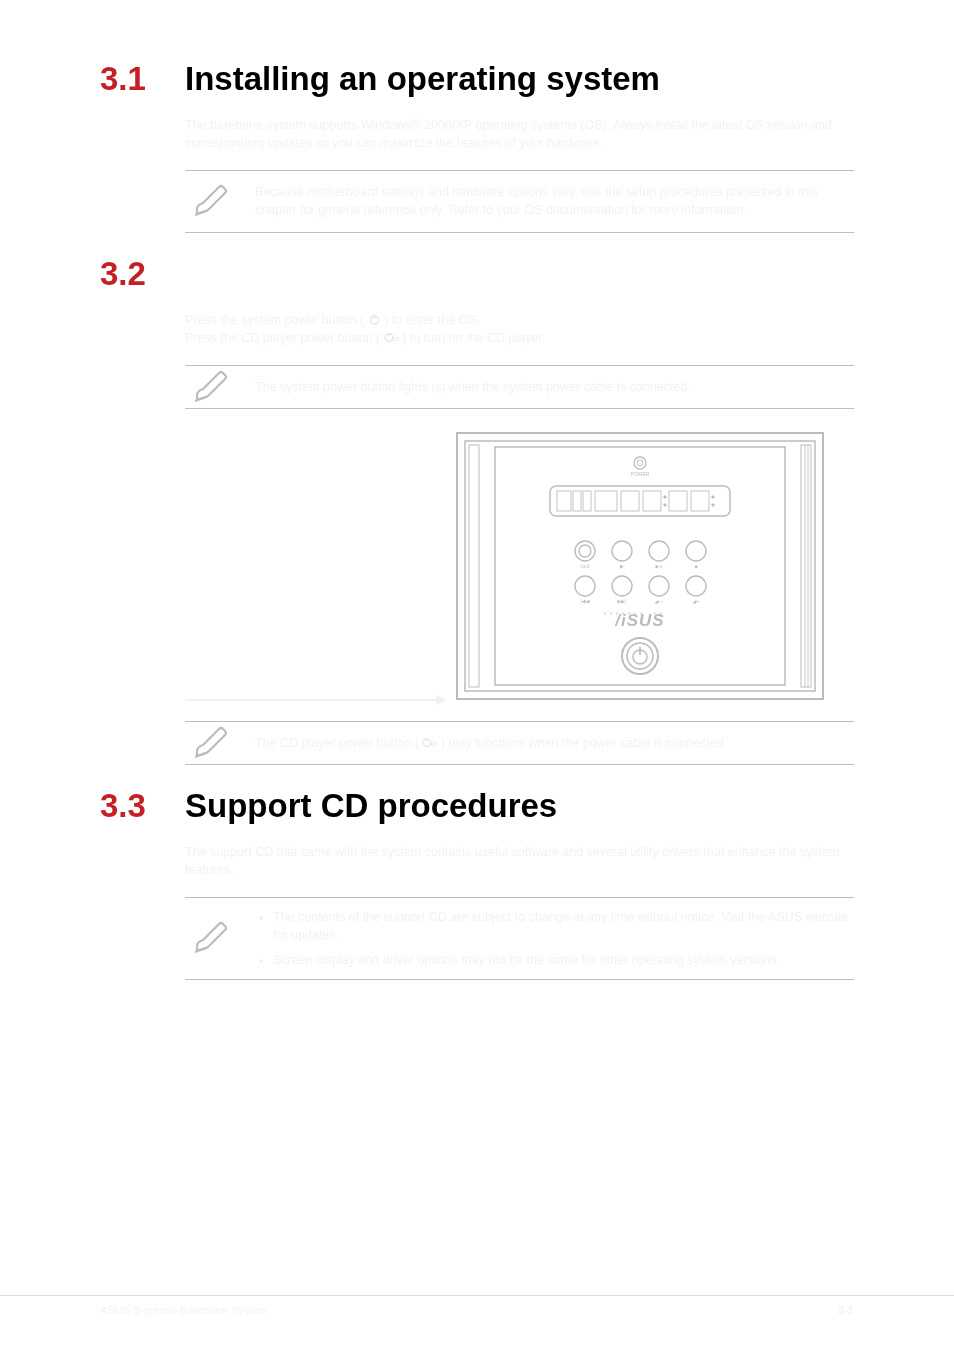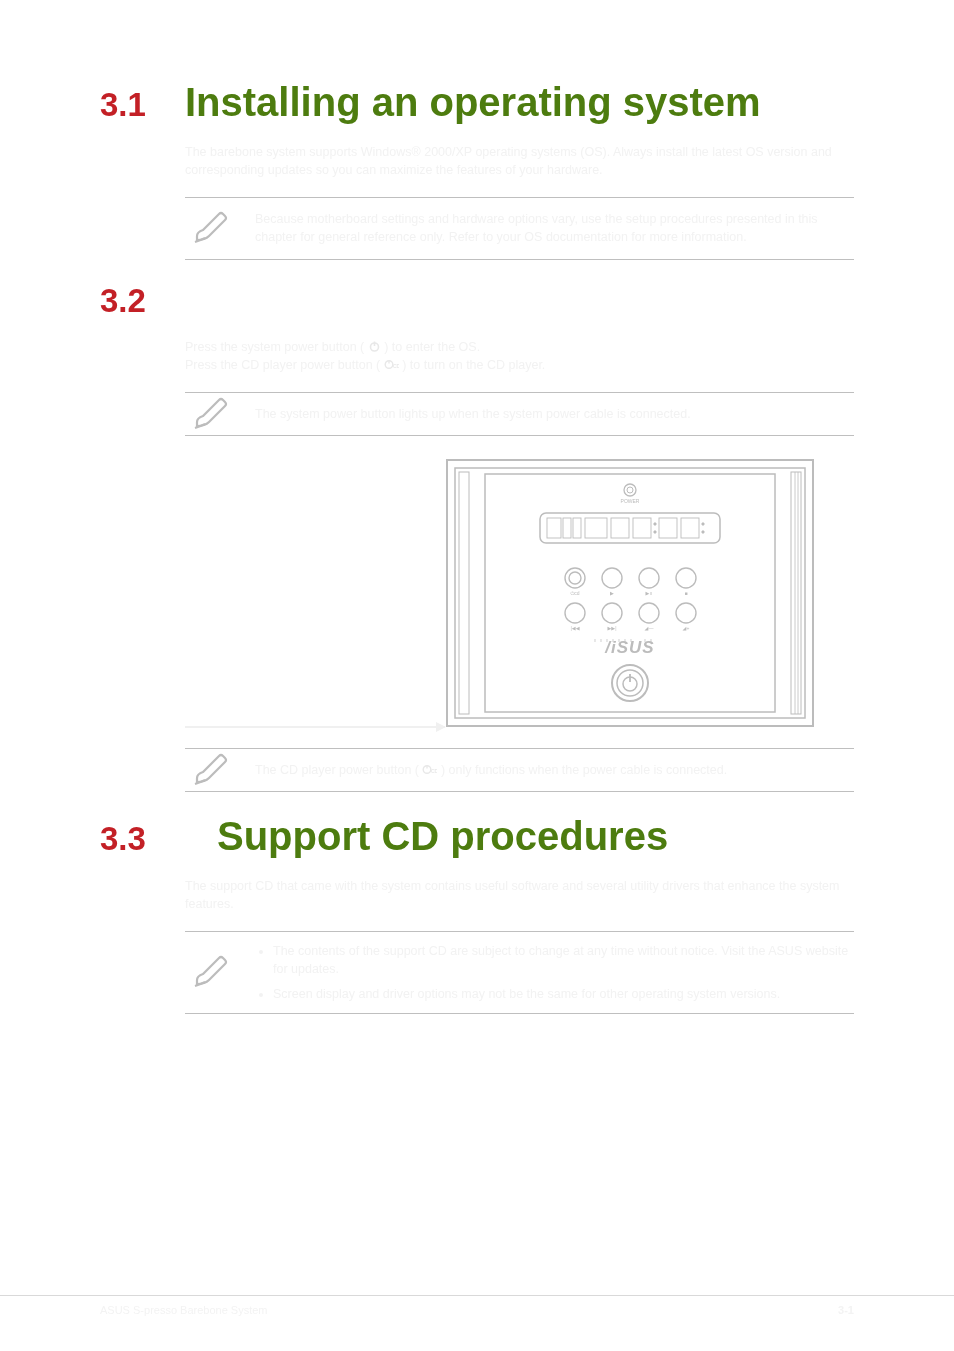--- a/index.html
+++ b/index.html
@@ -5,40 +5,40 @@
   * { margin: 0; padding: 0; box-sizing: border-box; }
   body {
     background: #ffffff;
     font-family: Arial, Helvetica, sans-serif;
     width: 954px;
     height: 1351px;
     position: relative;
     color: #f2f2f2;
   }
   .page {
-    padding: 80px 100px 0 100px;
+    padding: 60px 100px 0 100px;
   }
   .section-heading {
     display: flex;
     align-items: baseline;
     margin-bottom: 18px;
   }
   .sec-num {
     font-family: "Arial Black", Arial, sans-serif;
     font-weight: 900;
     font-size: 33px;
     color: #c32026;
     width: 85px;
     flex-shrink: 0;
   }
   .sec-title {
     font-family: "Arial Black", Arial, sans-serif;
     font-weight: 900;
-    font-size: 40px;
-    color: #4d7c0f;
+    font-size: 33px;
+    color: #000000;
   }
   .body-text {
     font-size: 12.5px;
     color: #f2f2f2;
     line-height: 1.45;
     margin-left: 85px;
     margin-bottom: 18px;
   }
   .note-block {
     margin-left: 85px;
@@ -59,20 +59,21 @@
     font-size: 12.5px;
     color: #f2f2f2;
     line-height: 1.45;
   }
   .figure-area {
     margin-left: 85px;
     display: flex;
     align-items: flex-end;
     justify-content: flex-start;
     margin-bottom: 20px;
+    gap: 10px;
   }
   .arrow-line {
     flex-grow: 0;
     width: 260px;
     height: 2px;
     background: #f0f0f0;
     position: relative;
   }
   .arrow-line::after {
     content: "";
@@ -97,21 +98,21 @@
     border-top: 1px solid #d9d9d9;
     padding-top: 8px;
     display: flex;
     justify-content: space-between;
     font-size: 11px;
     color: #f3f3f3;
     padding-left: 100px;
     padding-right: 100px;
   }
   .sec2-heading { margin-top: 6px; flex-direction: column; }
-  .sec3-heading { margin-top: 8px; gap: 32px; }
+  .sec3-heading { margin-top: 8px; }
   .footer-right { font-weight: bold; }
 </style>
 </head>
 <body>
 
 <div class="page">
 
   <div class="section-heading">
     <div class="sec-num">3.1</div>
     <div class="sec-title">Installing an operating system</div>

